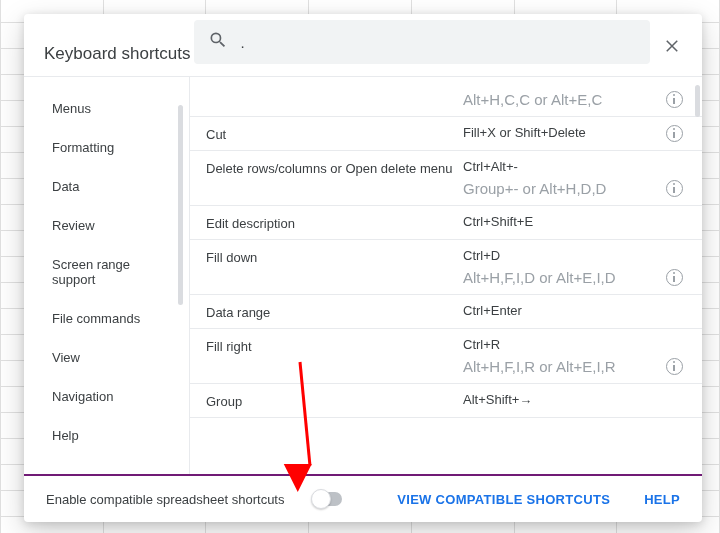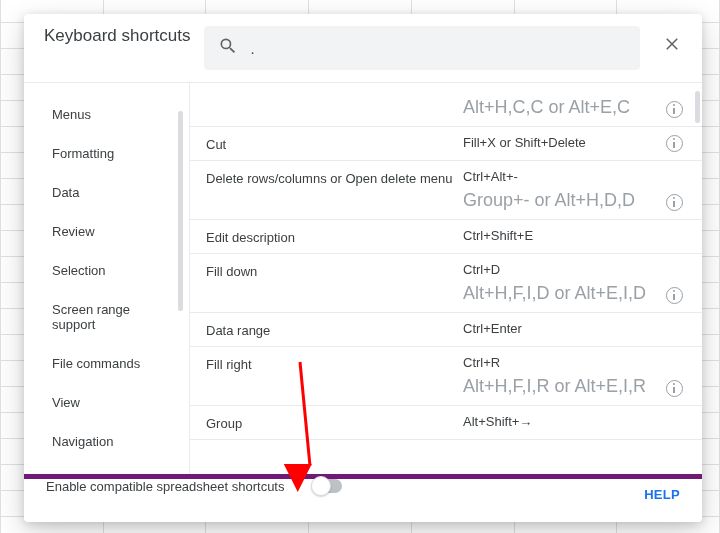--- a/index.html
+++ b/index.html
@@ -1,44 +1,44 @@
 <!DOCTYPE html>
 <html><head>
   <meta charset="utf-8">
   <style>
     *{box-sizing:border-box;margin:0;padding:0;font-family:Arial,Helvetica,sans-serif}
     body{background:#fff;width:720px;height:533px;overflow:hidden;position:relative}
     .sheet-bg{position:absolute;top:0;left:0;width:720px;height:533px;overflow:hidden}
     .sheet-bg td{border:1px solid #e0e0e0;width:120px;height:26px}
     .sheet-bg table{border-collapse:collapse;position:absolute;top:-4px;left:0}
     .dlg{position:absolute;top:14px;left:24px;width:678px;height:508px;background:#fff;box-shadow:0 2px 10px rgba(0,0,0,.14),0 10px 30px rgba(0,0,0,.18);border-radius:4px;display:flex;flex-direction:column}
-    .hdr{display:flex;align-items:flex-start;padding:12px 12px 12px 20px;gap:14px}
+    .hdr{display:flex;align-items:flex-end;padding:6px 12px 12px 20px;gap:4px}
     .title{font-size:17px;color:#3c4043;white-space:nowrap}
     .srch{flex:1;display:flex;align-items:center;background:#f1f3f4;height:44px;border-radius:4px;padding:0 14px;gap:12px}
     .srch-ic svg{width:20px;height:20px;fill:#5f6368}
     .srch-inp{flex:1;background:none;border:none;font-size:15px;color:#3c4043;outline:none}
     .close-btn{width:36px;height:36px;display:flex;align-items:center;justify-content:center;cursor:pointer;border-radius:50%}
     .close-btn svg{width:18px;height:18px;stroke:#5f6368;stroke-width:2;fill:none}
     .body{flex:1;display:flex;min-height:0;border-top:1px solid #e8eaed}
     .side{width:165px;position:relative;padding:12px 8px;overflow:hidden}
     .side::after{content:"";position:absolute;top:12px;right:7px;width:5px;height:200px;border-radius:3px}
     .side-sc{position:absolute;top:28px;right:6px;width:5px;height:200px;background:#dadce0;border-radius:4px}
     .side-item{padding:12px 20px;font-size:13px;color:#3c4043;cursor:pointer}
     .main{flex:1;position:relative;border-left:1px solid #e8eaed;overflow:hidden}
     .main-sc{position:absolute;top:8px;right:2px;width:5px;height:32px;background:#dadce0;border-radius:4px}
     .rows{padding-top:0}
     .row{display:flex;padding:8px 16px;border-bottom:1px solid #e8eaed}
     .r-cmd{flex:0 0 257px;font-size:13px;color:#3c4043;padding-top:2px}
     .r-key{flex:1;font-size:13px;color:#3c4043}
     .r-inf{width:24px;display:flex;align-items:flex-end;justify-content:center}
-    .alt{color:#9aa0a6;font-size:18px;margin-top:6px}
+    .alt{color:#9aa0a6;font-size:15px;margin-top:6px}
     .info-ic{width:17px;height:17px;border:1.5px solid #9aa0a6;border-radius:50%;position:relative;display:inline-block}
     .info-ic::before{content:"";position:absolute;top:2px;left:50%;width:2px;height:2px;background:#9aa0a6;border-radius:50%;transform:translateX(-50%)}
     .info-ic::after{content:"";position:absolute;top:6px;left:50%;width:2px;height:6px;background:#9aa0a6;transform:translateX(-50%)}
-    .ftr{height:48px;border-top:5px solid #701a75;display:flex;align-items:flex-start;padding:0 18px 0 22px}
+    .ftr{height:48px;border-top:2px solid #701a75;display:flex;align-items:center;padding:0 18px 0 22px}
     .ftr-lbl{font-size:13px;color:#3c4043}
     .tog{margin-left:28px;width:30px;height:14px;background:#bdc1c6;border-radius:8px;position:relative;cursor:pointer}
     .tog::after{content:"";position:absolute;left:-1px;top:-3px;width:18px;height:18px;background:#fff;border:1px solid #dadce0;border-radius:50%;box-shadow:0 1px 2px rgba(0,0,0,.2)}
     .sp{flex:1}
     .link{font-size:13px;font-weight:600;color:#1a73e8;text-transform:uppercase;letter-spacing:.3px;cursor:pointer;padding:8px 4px}
     .gap{width:26px}
     .arrow{position:absolute;left:274px;top:362px;width:52px;height:126px;pointer-events:none}
     .arrow-body{position:absolute;left:50%;top:0;width:3px;height:104px;background:red;transform:translateX(-50%) rotate(-5.5deg);transform-origin:top center}
     .arrow-head{position:absolute;left:50%;bottom:-4px;width:0;height:0;border-left:14px solid transparent;border-right:14px solid transparent;border-top:28px solid red;transform:translateX(-58%)}
   </style>
@@ -258,21 +258,20 @@
         </svg>
     </div>
   </div>
   <div class="body">
     <div class="side">
       <div id="side-list">
           <div class="side-item">Menus</div>
           <div class="side-item">Formatting</div>
           <div class="side-item">Data</div>
           <div class="side-item">Review</div>
-          <div class="side-item">Selection</div>
           <div class="side-item">Screen range support</div>
           <div class="side-item">File commands</div>
           <div class="side-item">View</div>
           <div class="side-item">Navigation</div>
           <div class="side-item">Help</div>
         </div>
       <div class="side-sc"></div>
     </div>
     <div class="main">
       <div class="main-sc"></div>
@@ -347,20 +346,21 @@
             </div>
             <div class="r-inf"></div>
           </div>
         </div>
     </div>
   </div>
   <div class="ftr">
     <span class="ftr-lbl">Enable compatible spreadsheet shortcuts</span>
     <div class="tog"></div>
     <div class="sp"></div>
+    <span class="link">View compatible shortcuts</span>
     <div class="gap"></div>
     <span class="link">Help</span>
   </div>
 </div>
 
 <div class="arrow">
   <div class="arrow-body"></div>
   <div class="arrow-head"></div>
 </div>
 

